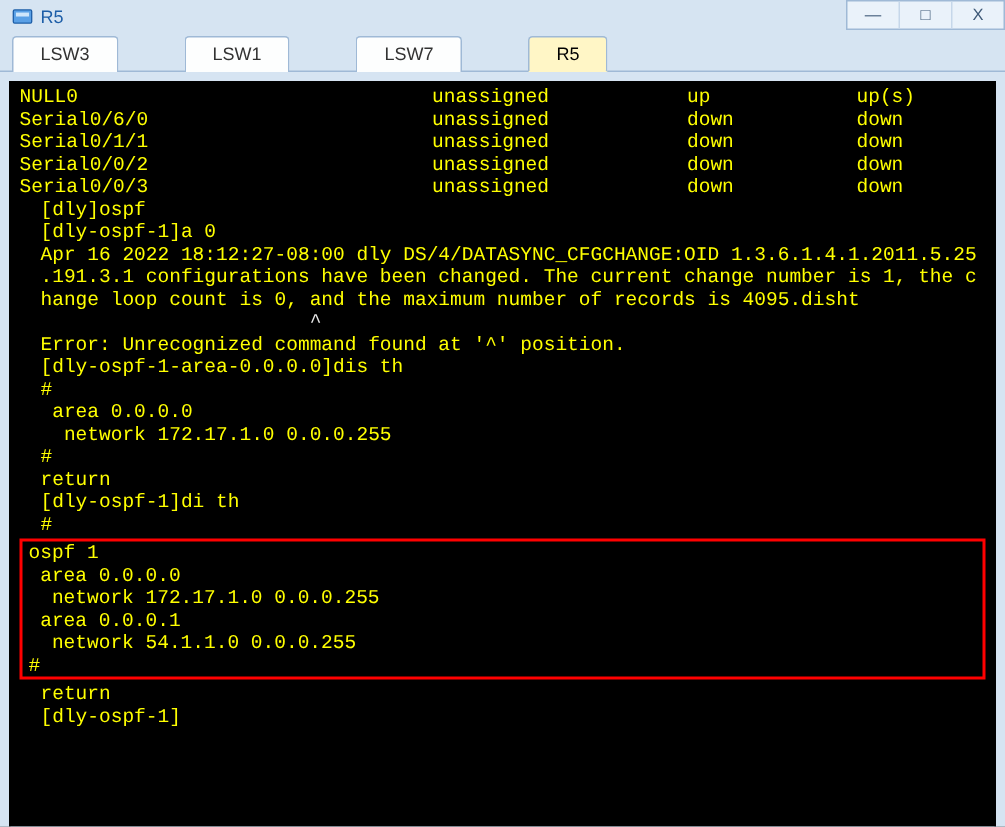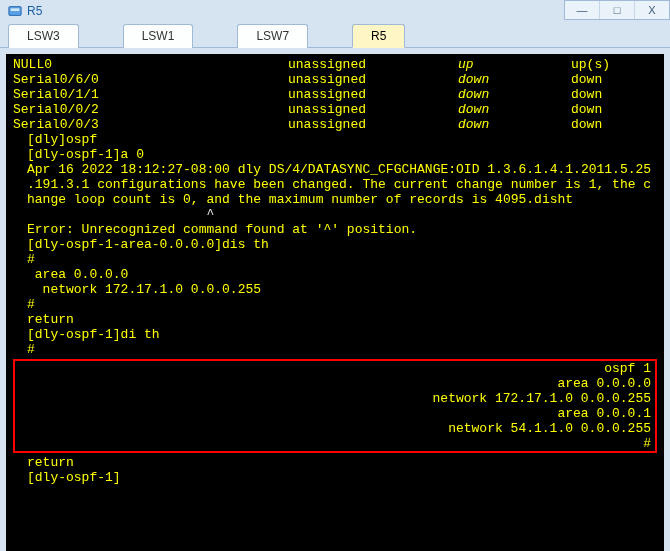--- a/index.html
+++ b/index.html
@@ -15,23 +15,23 @@
   .tabs{display:flex;padding:2px 8px 0 8px;background:#d6e4f2;gap:40px;}
   .tab{padding:4px 18px;border:1px solid #9fb9d6;border-bottom:none;margin-right:4px;background:#fdfefe;color:#333;border-radius:3px 3px 0 0;font-size:12px;}
   .tab.active{background:#fff6c6;color:#000;font-weight:500;border-bottom:1px solid #fff6c6;}
   .tabsborder{border-bottom:1px solid #9fb9d6;margin-top:-1px;}
   
   .terminal{margin:6px 6px 0 6px;background:#000;color:#ffff00;font-family:"Courier New",monospace;font-size:13px;line-height:15px;padding:2px 0 8px 0;overflow:hidden;border:1px solid #000;height:500px;box-sizing:border-box;}
   .row{white-space:pre;padding:0 20px;}
   .cols{display:flex;padding:0 6px;}
   .cols .c1{width:275px;}
   .cols .c2{width:170px;}
-  .cols .c3{width:113px;font-style:italic;}
+  .cols .c3{width:113px;}
   .cols .c4{flex:0 0 auto;}
-  .box{border:2px solid #ff0000;margin:2px 6px;padding:0;text-align:right;}
+  .box{border:2px solid #ff0000;margin:2px 6px;padding:0;}
   .box .row{padding:0 4px;}
   .white{color:#e8e8e8;}
 </style>
 </head>
 <body>
 
 <div class="outer">
 
   <div class="winctrls">
     <div class="btn">—</div>

